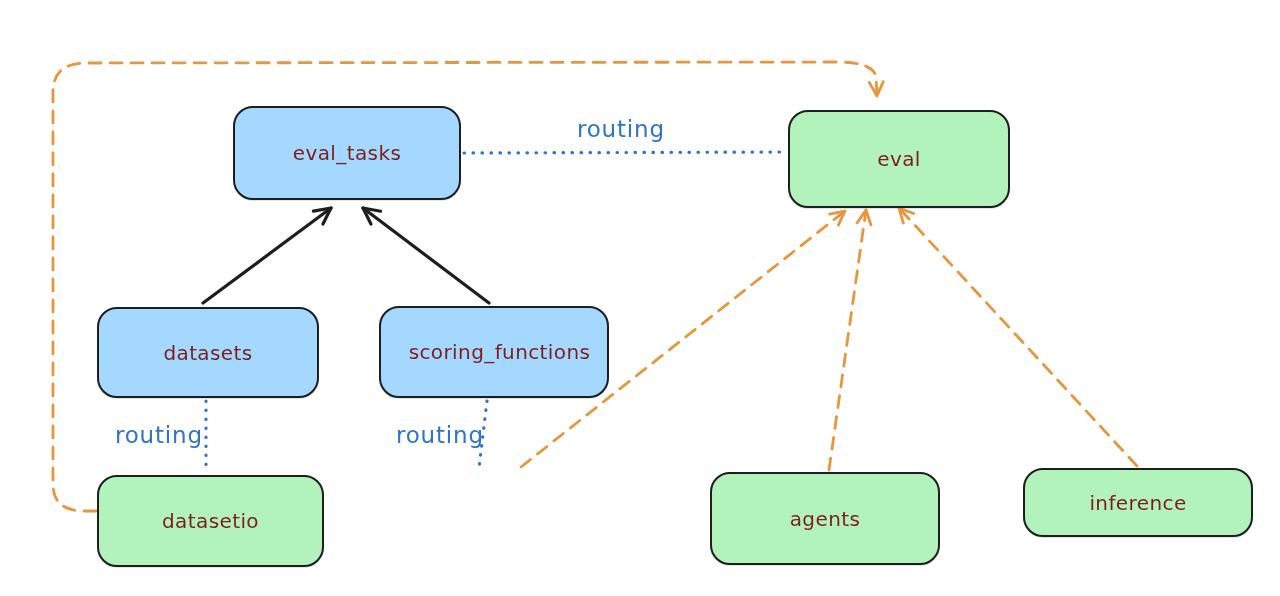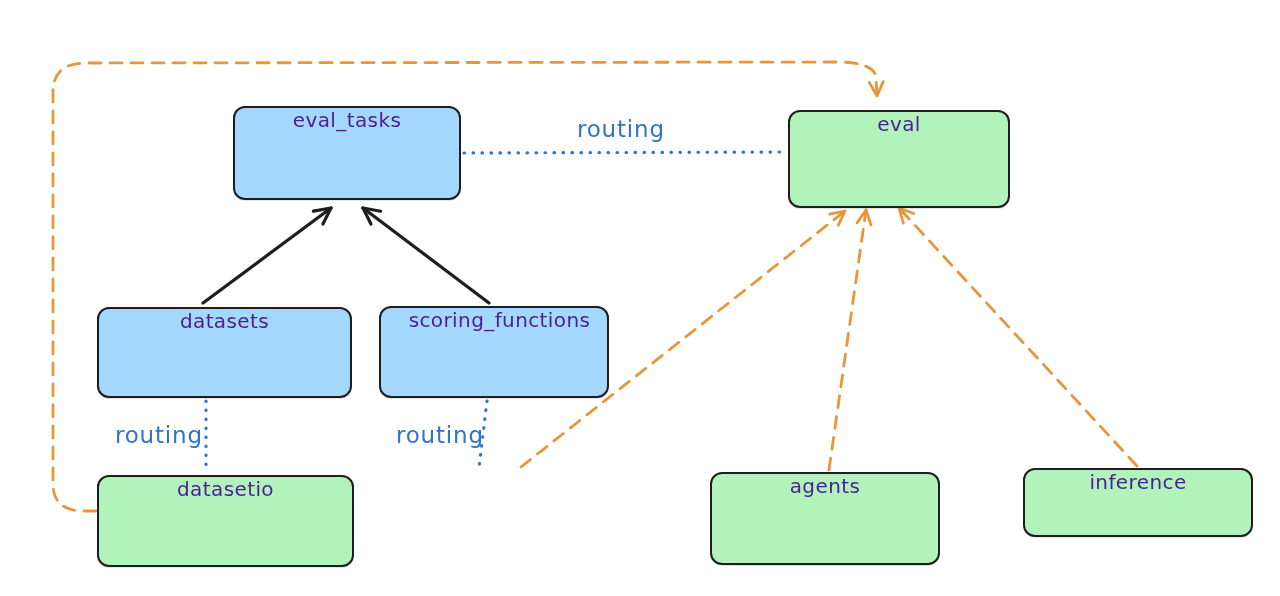--- a/index.html
+++ b/index.html
@@ -17,37 +17,37 @@
   .edges-layer {
     position: absolute;
     left: 0; top: 0;
     width: 1280px;
     height: 596px;
   }
 
   .node {
     position: absolute;
     border: 2.5px solid #1e1e1e;
-    border-radius: 12px;
+    border-radius: 20px;
     display: flex;
-    align-items: flex-start;
+    align-items: center;
     justify-content: center;
     font-size: 20px;
-    color: #4c1d95;
+    color: #7f1d1d;
     letter-spacing: 0.4px;
     box-shadow: 0 1px 0 rgba(100,100,100,0.18);
   }
   .node--blue  { background: #a5d8ff; }
   .node--green { background: #b2f2bb; }
 
   .node--eval_tasks        { left: 233px; top: 106px; width: 228px; height: 94px; }
   .node--eval              { left: 788px; top: 102px; width: 222px; height: 98px; margin-top: 8px; }
-  .node--datasets          { left:  97px; top: 307px; width: 255px; height: 91px; }
+  .node--datasets          { left:  97px; top: 307px; width: 222px; height: 91px; }
   .node--scoring_functions { left: 379px; top: 306px; width: 230px; height: 92px; padding-left: 11px; }
-  .node--datasetio         { left:  97px; top: 475px; width: 257px; height: 92px; }
+  .node--datasetio         { left:  97px; top: 475px; width: 227px; height: 92px; }
   .node--scoring           { left: 385px; top: 471px; width: 218px; height: 94px; }
   .node--agents            { left: 710px; top: 472px; width: 230px; height: 93px; }
   .node--inference         { left: 1023px; top: 468px; width: 230px; height: 69px; }
 
   .edge-label {
     position: absolute;
     color: #2e74c8;
     font-size: 23px;
     font-weight: 400;
     letter-spacing: 0.8px;

